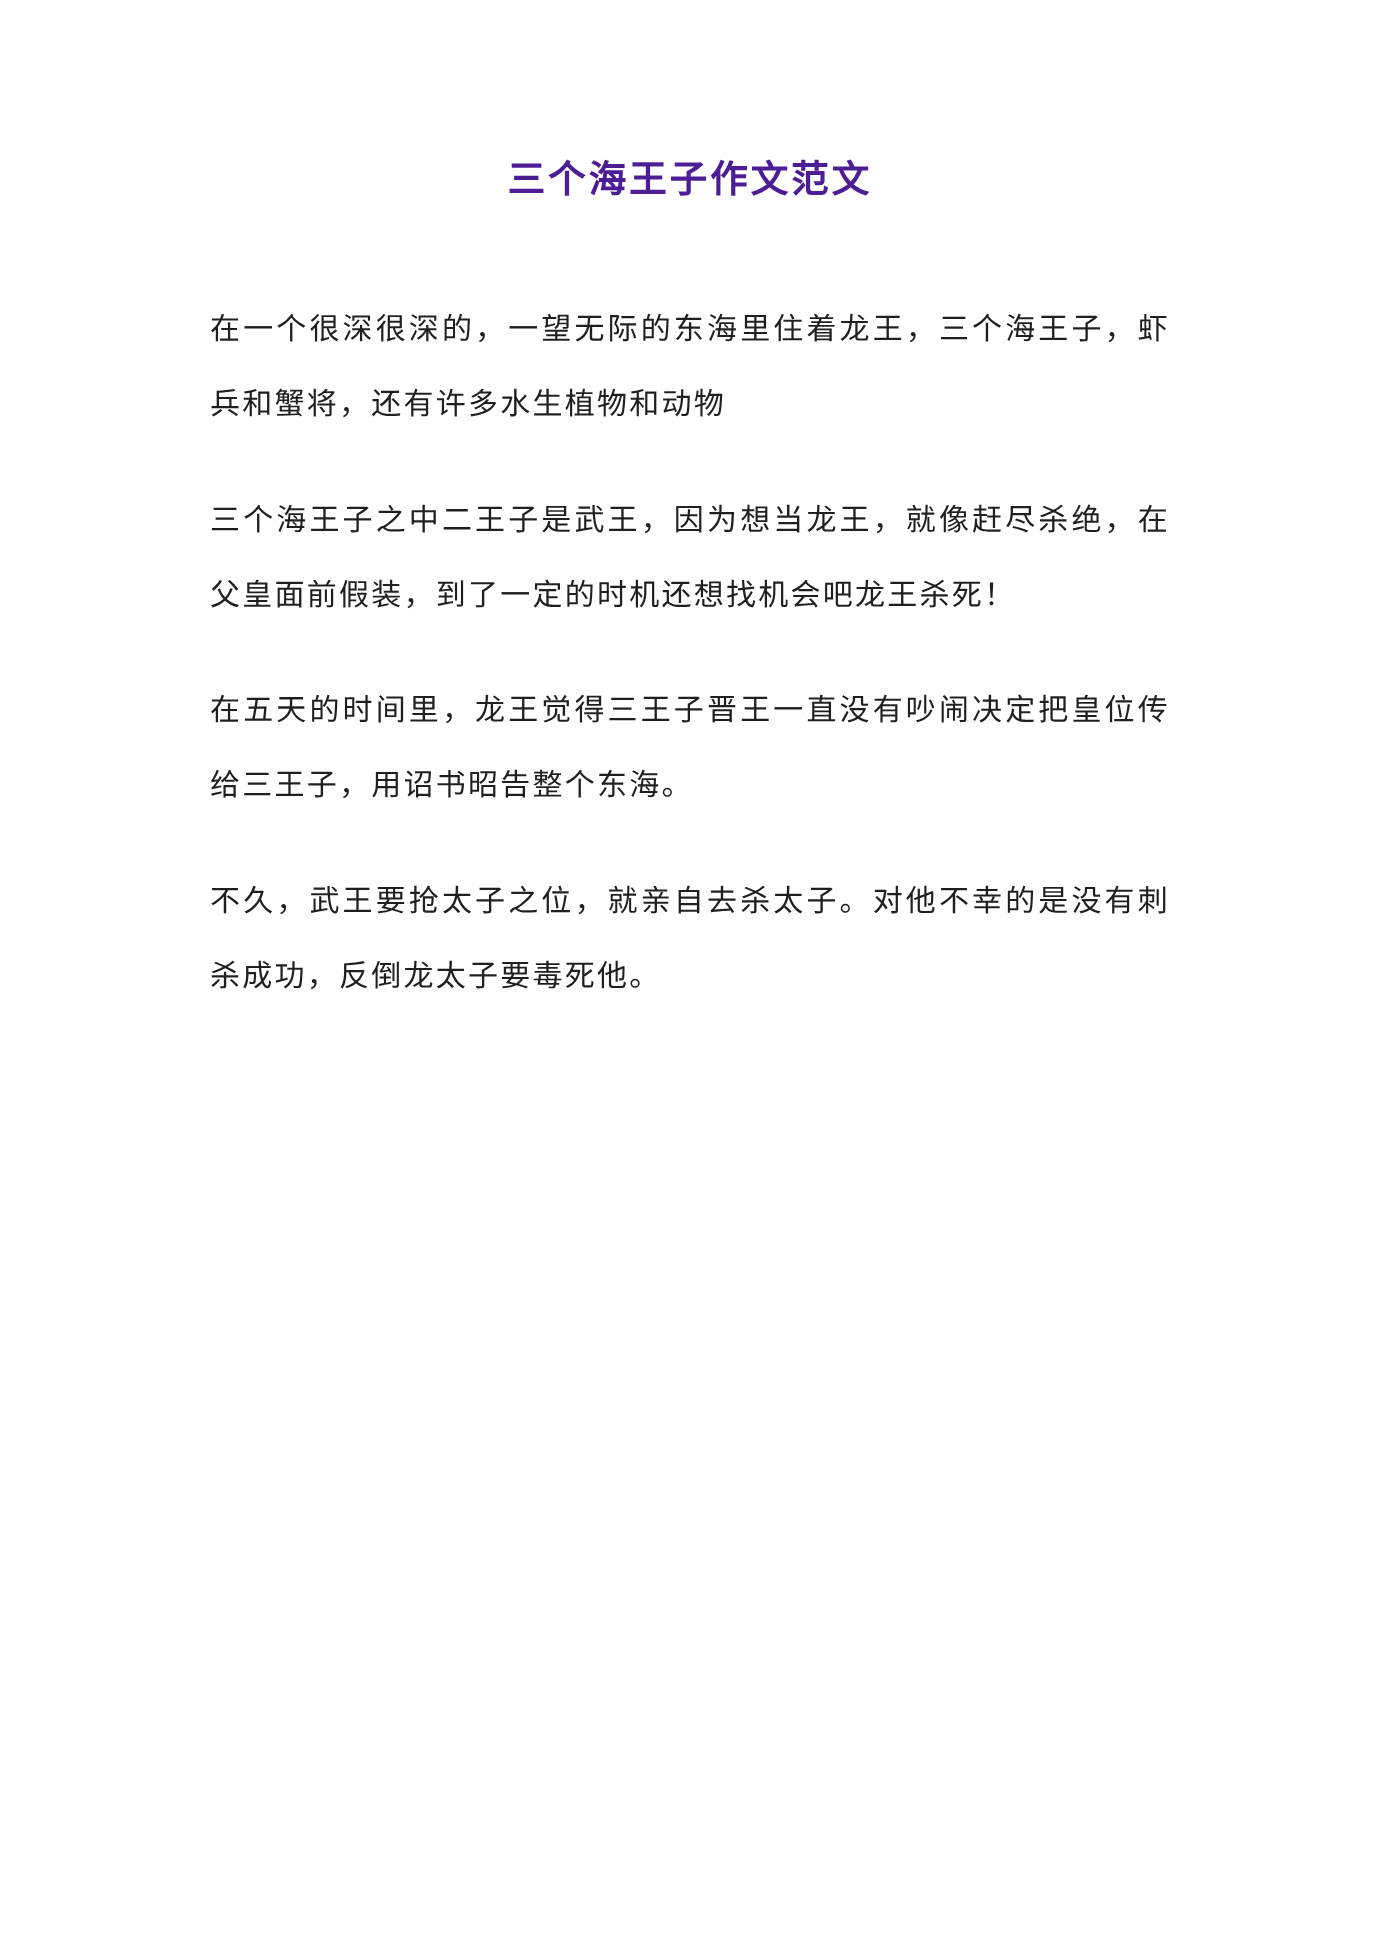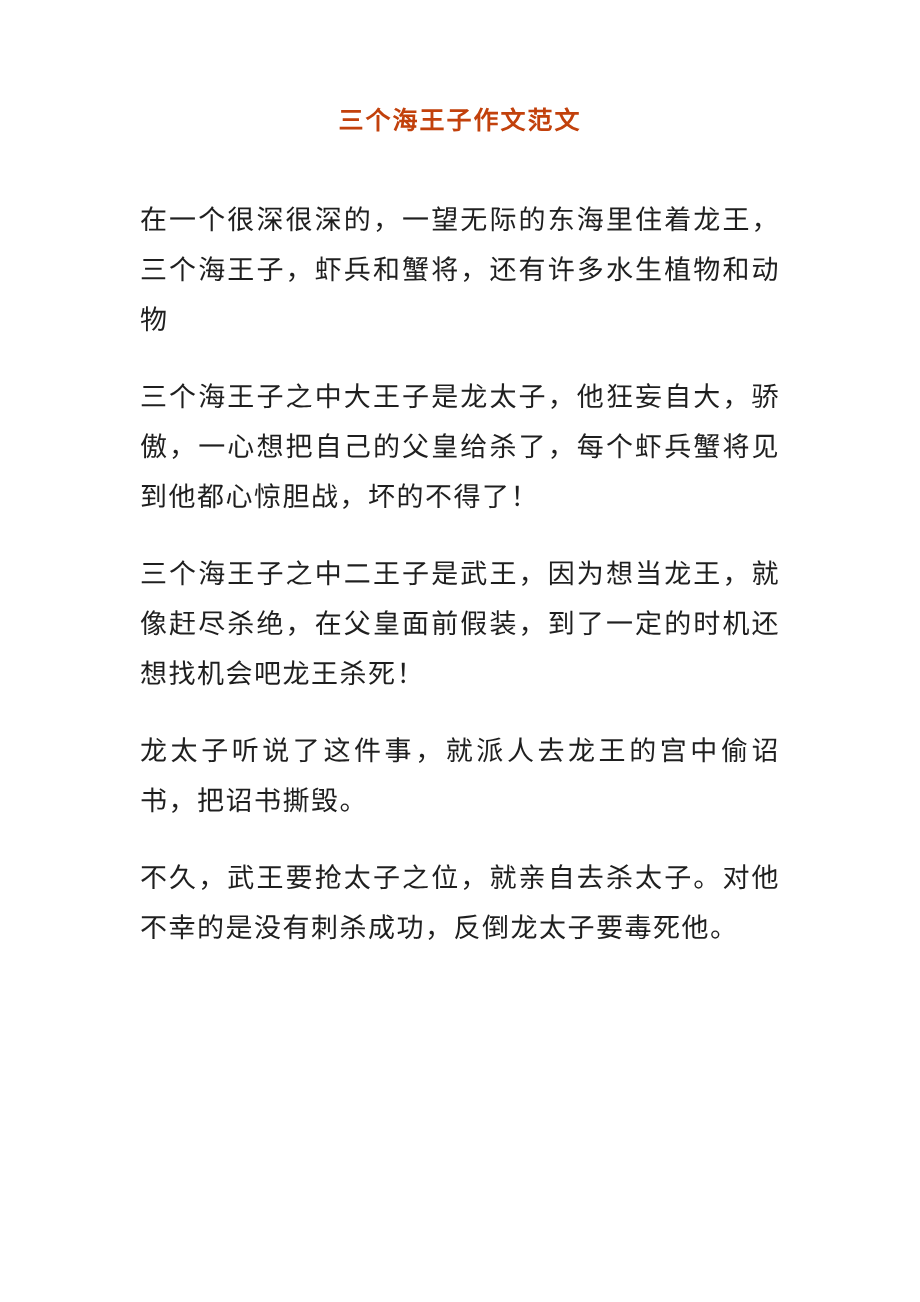--- a/index.html
+++ b/index.html
@@ -22,40 +22,39 @@
     background: #ffffff;
   }
   .doc-title {
     margin: 0;
     padding-top: 104px;
     font-size: 25px;
     font-weight: 700;
     line-height: 34px;
     text-align: center;
     letter-spacing: 2px;
-    color: #c2410c;
+    color: #4c1d95;
   }
   .doc-body {
     margin-top: 57px;
   }
   .doc-body p.para {
     margin: 0 0 27px 0;
-    font-size: 27px;
+    font-size: 20px;
     line-height: 50px;
     letter-spacing: 1.5px;
     text-align: justify;
     text-justify: inter-ideograph;
     word-break: break-all;
   }
 </style>
 </head>
 <body>
 
 <div class="page">
   <h1 class="doc-title">三个海王子作文范文</h1>
   <div class="doc-body" id="doc-body">
       <p class="para">在一个很深很深的，一望无际的东海里住着龙王，三个海王子，虾兵和蟹将，还有许多水生植物和动物</p>
-      <p class="para">三个海王子之中大王子是龙太子，他狂妄自大，骄傲，一心想把自己的父皇给杀了，每个虾兵蟹将见到他都心惊胆战，坏的不得了！</p>
       <p class="para">三个海王子之中二王子是武王，因为想当龙王，就像赶尽杀绝，在父皇面前假装，到了一定的时机还想找机会吧龙王杀死！</p>
-      <p class="para">龙太子听说了这件事，就派人去龙王的宫中偷诏书，把诏书撕毁。</p>
+      <p class="para">在五天的时间里，龙王觉得三王子晋王一直没有吵闹决定把皇位传给三王子，用诏书昭告整个东海。</p>
       <p class="para">不久，武王要抢太子之位，就亲自去杀太子。对他不幸的是没有刺杀成功，反倒龙太子要毒死他。</p>
     </div>
 </div>
 
 </body></html>

